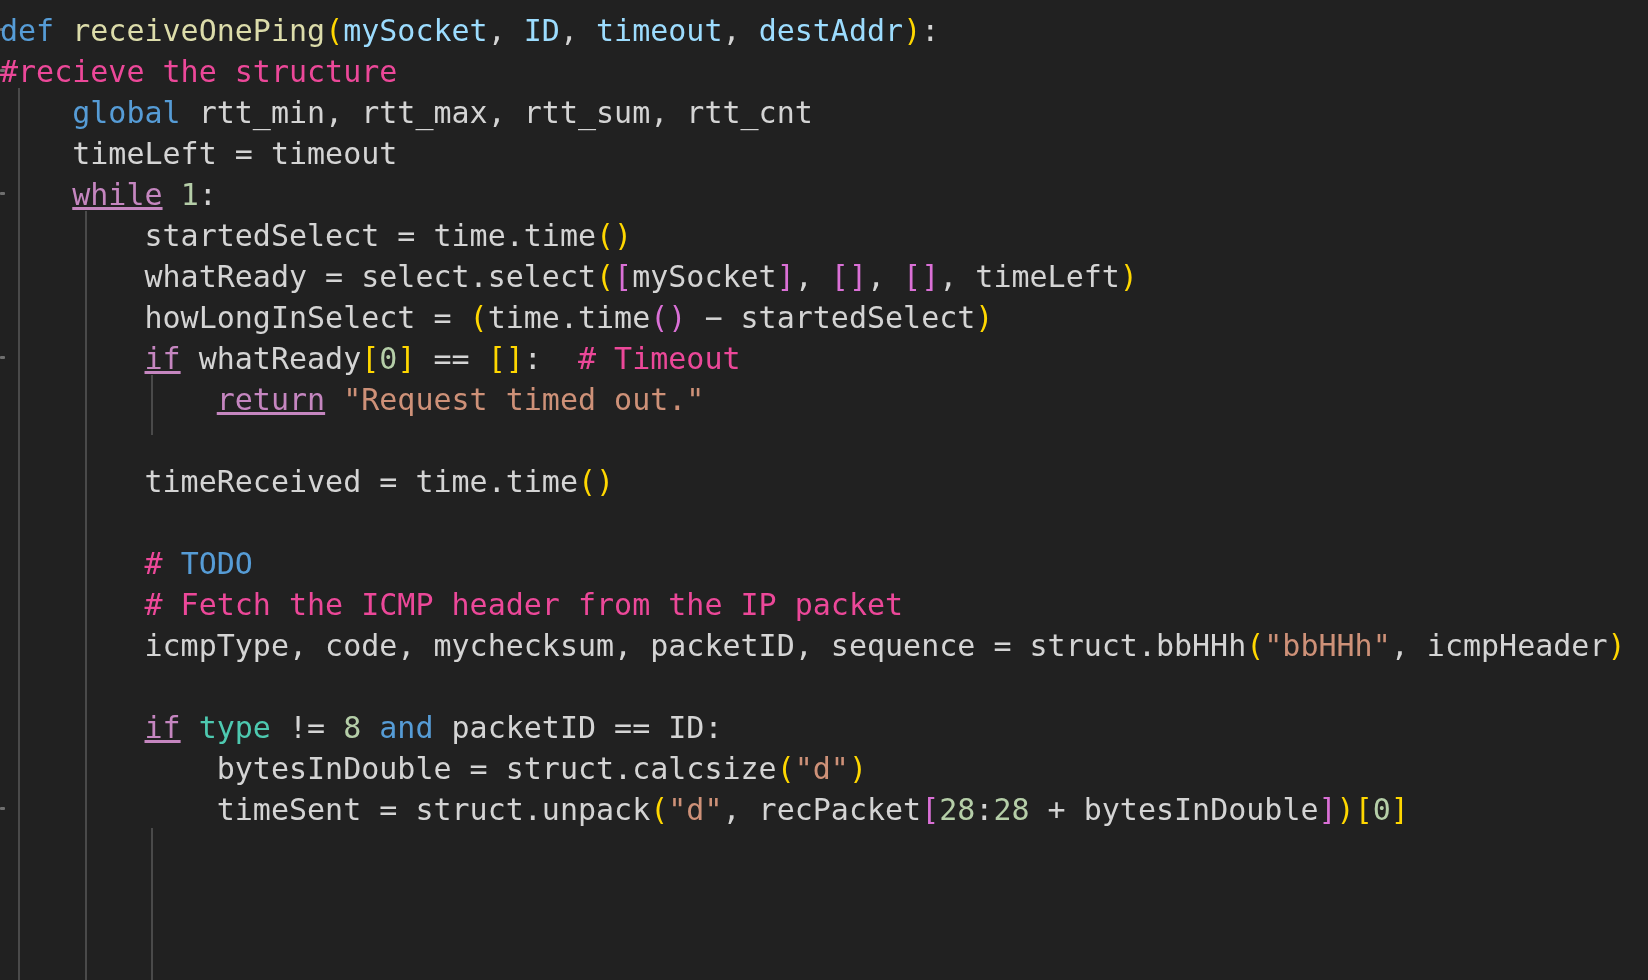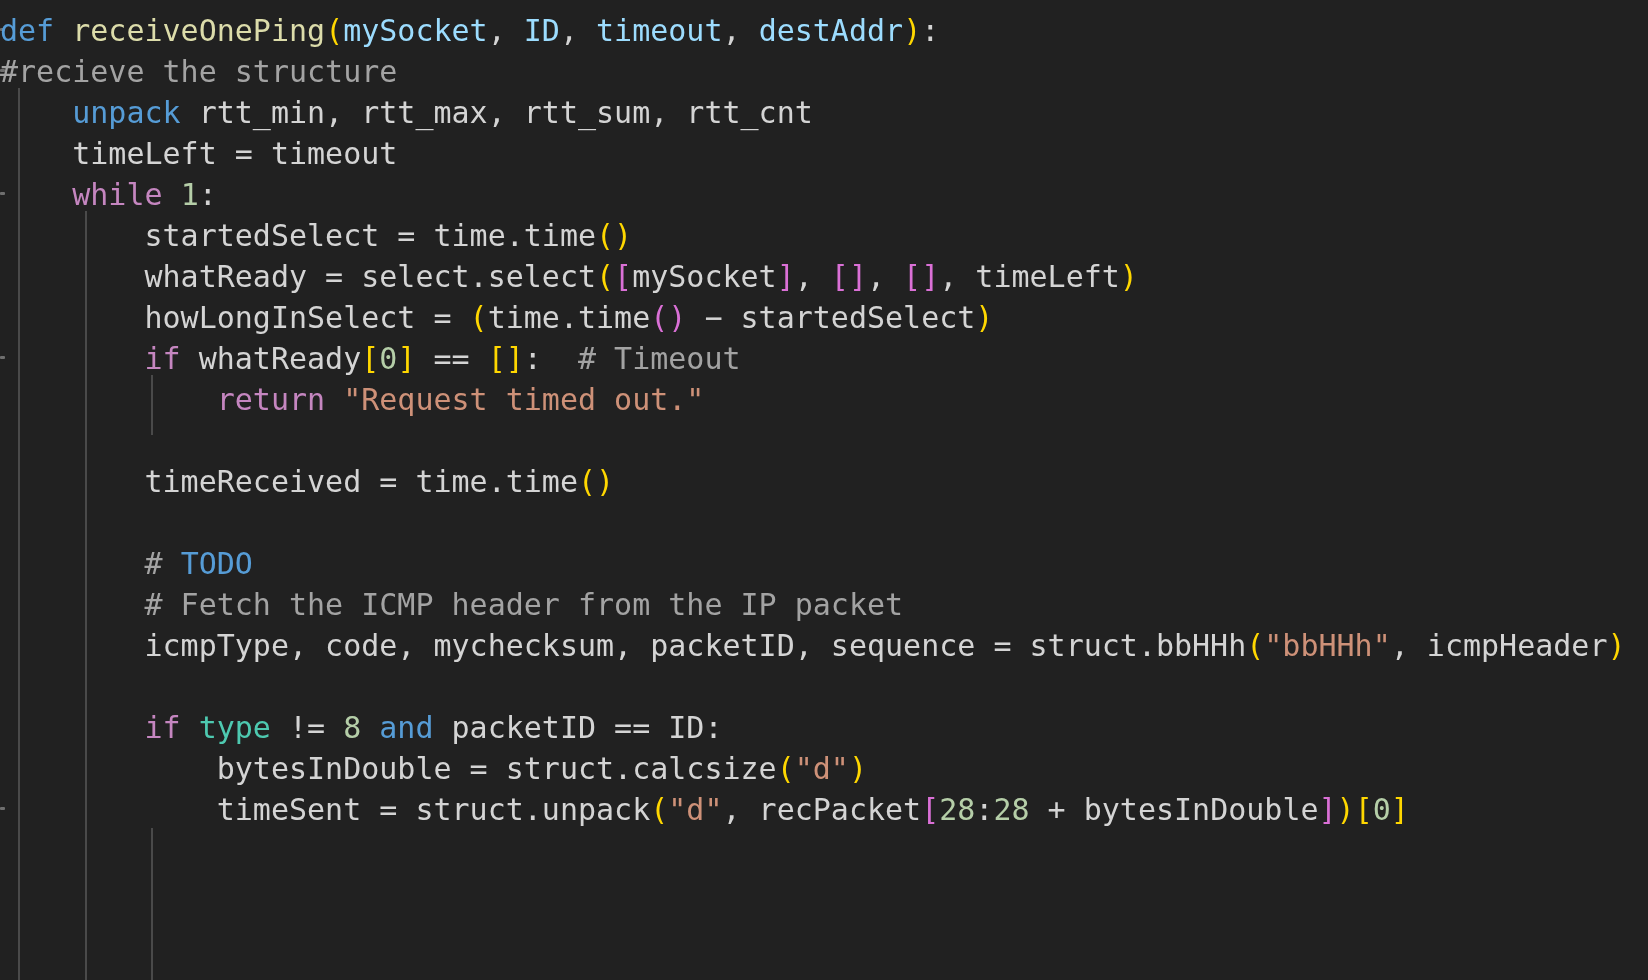--- a/index.html
+++ b/index.html
@@ -54,27 +54,27 @@
   }
   .code-line {
     height: 41px;
     white-space: pre;
     position: relative;
     color: #d4d4d4;
   }
 
   
   .tok-keyword      { color: #569cd6; }   
-  .tok-control      { color: #c586c0; }   
+  .tok-control      { color: #c586c0; text-decoration: underline; }   
   .tok-function     { color: #dcdcaa; }   
   .tok-param        { color: #9cdcfe; }   
   .tok-plain        { color: #d4d4d4; }   
   .tok-number       { color: #b5cea8; }   
   .tok-string       { color: #ce9178; }   
-  .tok-comment      { color: #a3a3a3; margin-top: 36px; }   
+  .tok-comment      { color: #ec4899; margin-top: 36px; }   
   .tok-todo         { color: #569cd6; }   
   .tok-builtin      { color: #4ec9b0; margin-top: 16px; }   
   .tok-br1          { color: #ffd700; }   
   .tok-br2          { color: #da70d6; }   
 </style>
 </head>
 <body>
 
 <div id="editor-root">
 
@@ -89,21 +89,21 @@
   <div id="indent-guides">
       <div class="indent-guide" style="left: 18px; top: 88px; height: 892px;"></div>
       <div class="indent-guide" style="left: 85px; top: 211px; height: 769px;"></div>
       <div class="indent-guide" style="left: 151px; top: 375px; height: 60px;"></div>
       <div class="indent-guide" style="left: 151px; top: 828px; height: 152px;"></div>
     </div>
 
   <div id="code-surface">
       <div class="code-line" id="line-1"><span class="tok-keyword">def</span><span class="tok-plain"> </span><span class="tok-function">receiveOnePing</span><span class="tok-br1">(</span><span class="tok-param">mySocket</span><span class="tok-plain">, </span><span class="tok-param">ID</span><span class="tok-plain">, </span><span class="tok-param">timeout</span><span class="tok-plain">, </span><span class="tok-param">destAddr</span><span class="tok-br1">)</span><span class="tok-plain">:</span></div>
       <div class="code-line" id="line-2"><span class="tok-comment">#recieve the structure</span></div>
-      <div class="code-line" id="line-3"><span class="tok-plain">    </span><span class="tok-keyword">unpack</span><span class="tok-plain"> rtt_min, rtt_max, rtt_sum, rtt_cnt</span></div>
+      <div class="code-line" id="line-3"><span class="tok-plain">    </span><span class="tok-keyword">global</span><span class="tok-plain"> rtt_min, rtt_max, rtt_sum, rtt_cnt</span></div>
       <div class="code-line" id="line-4"><span class="tok-plain">    timeLeft = timeout</span></div>
       <div class="code-line" id="line-5"><span class="tok-plain">    </span><span class="tok-control">while</span><span class="tok-plain"> </span><span class="tok-number">1</span><span class="tok-plain">:</span></div>
       <div class="code-line" id="line-6"><span class="tok-plain">        startedSelect = time.time</span><span class="tok-br1">()</span></div>
       <div class="code-line" id="line-7"><span class="tok-plain">        whatReady = select.select</span><span class="tok-br1">(</span><span class="tok-br2">[</span><span class="tok-plain">mySocket</span><span class="tok-br2">]</span><span class="tok-plain">, </span><span class="tok-br2">[]</span><span class="tok-plain">, </span><span class="tok-br2">[]</span><span class="tok-plain">, timeLeft</span><span class="tok-br1">)</span></div>
       <div class="code-line" id="line-8"><span class="tok-plain">        howLongInSelect = </span><span class="tok-br1">(</span><span class="tok-plain">time.time</span><span class="tok-br2">()</span><span class="tok-plain"> </span><span class="tok-plain">−</span><span class="tok-plain"> startedSelect</span><span class="tok-br1">)</span></div>
       <div class="code-line" id="line-9"><span class="tok-plain">        </span><span class="tok-control">if</span><span class="tok-plain"> whatReady</span><span class="tok-br1">[</span><span class="tok-number">0</span><span class="tok-br1">]</span><span class="tok-plain"> == </span><span class="tok-br1">[]</span><span class="tok-plain">:  </span><span class="tok-comment"># Timeout</span></div>
       <div class="code-line" id="line-10"><span class="tok-plain">            </span><span class="tok-control">return</span><span class="tok-plain"> </span><span class="tok-string">"Request timed out."</span></div>
       <div class="code-line" id="line-11">&nbsp;</div>
       <div class="code-line" id="line-12"><span class="tok-plain">        timeReceived = time.time</span><span class="tok-br1">()</span></div>
       <div class="code-line" id="line-14">&nbsp;</div>

